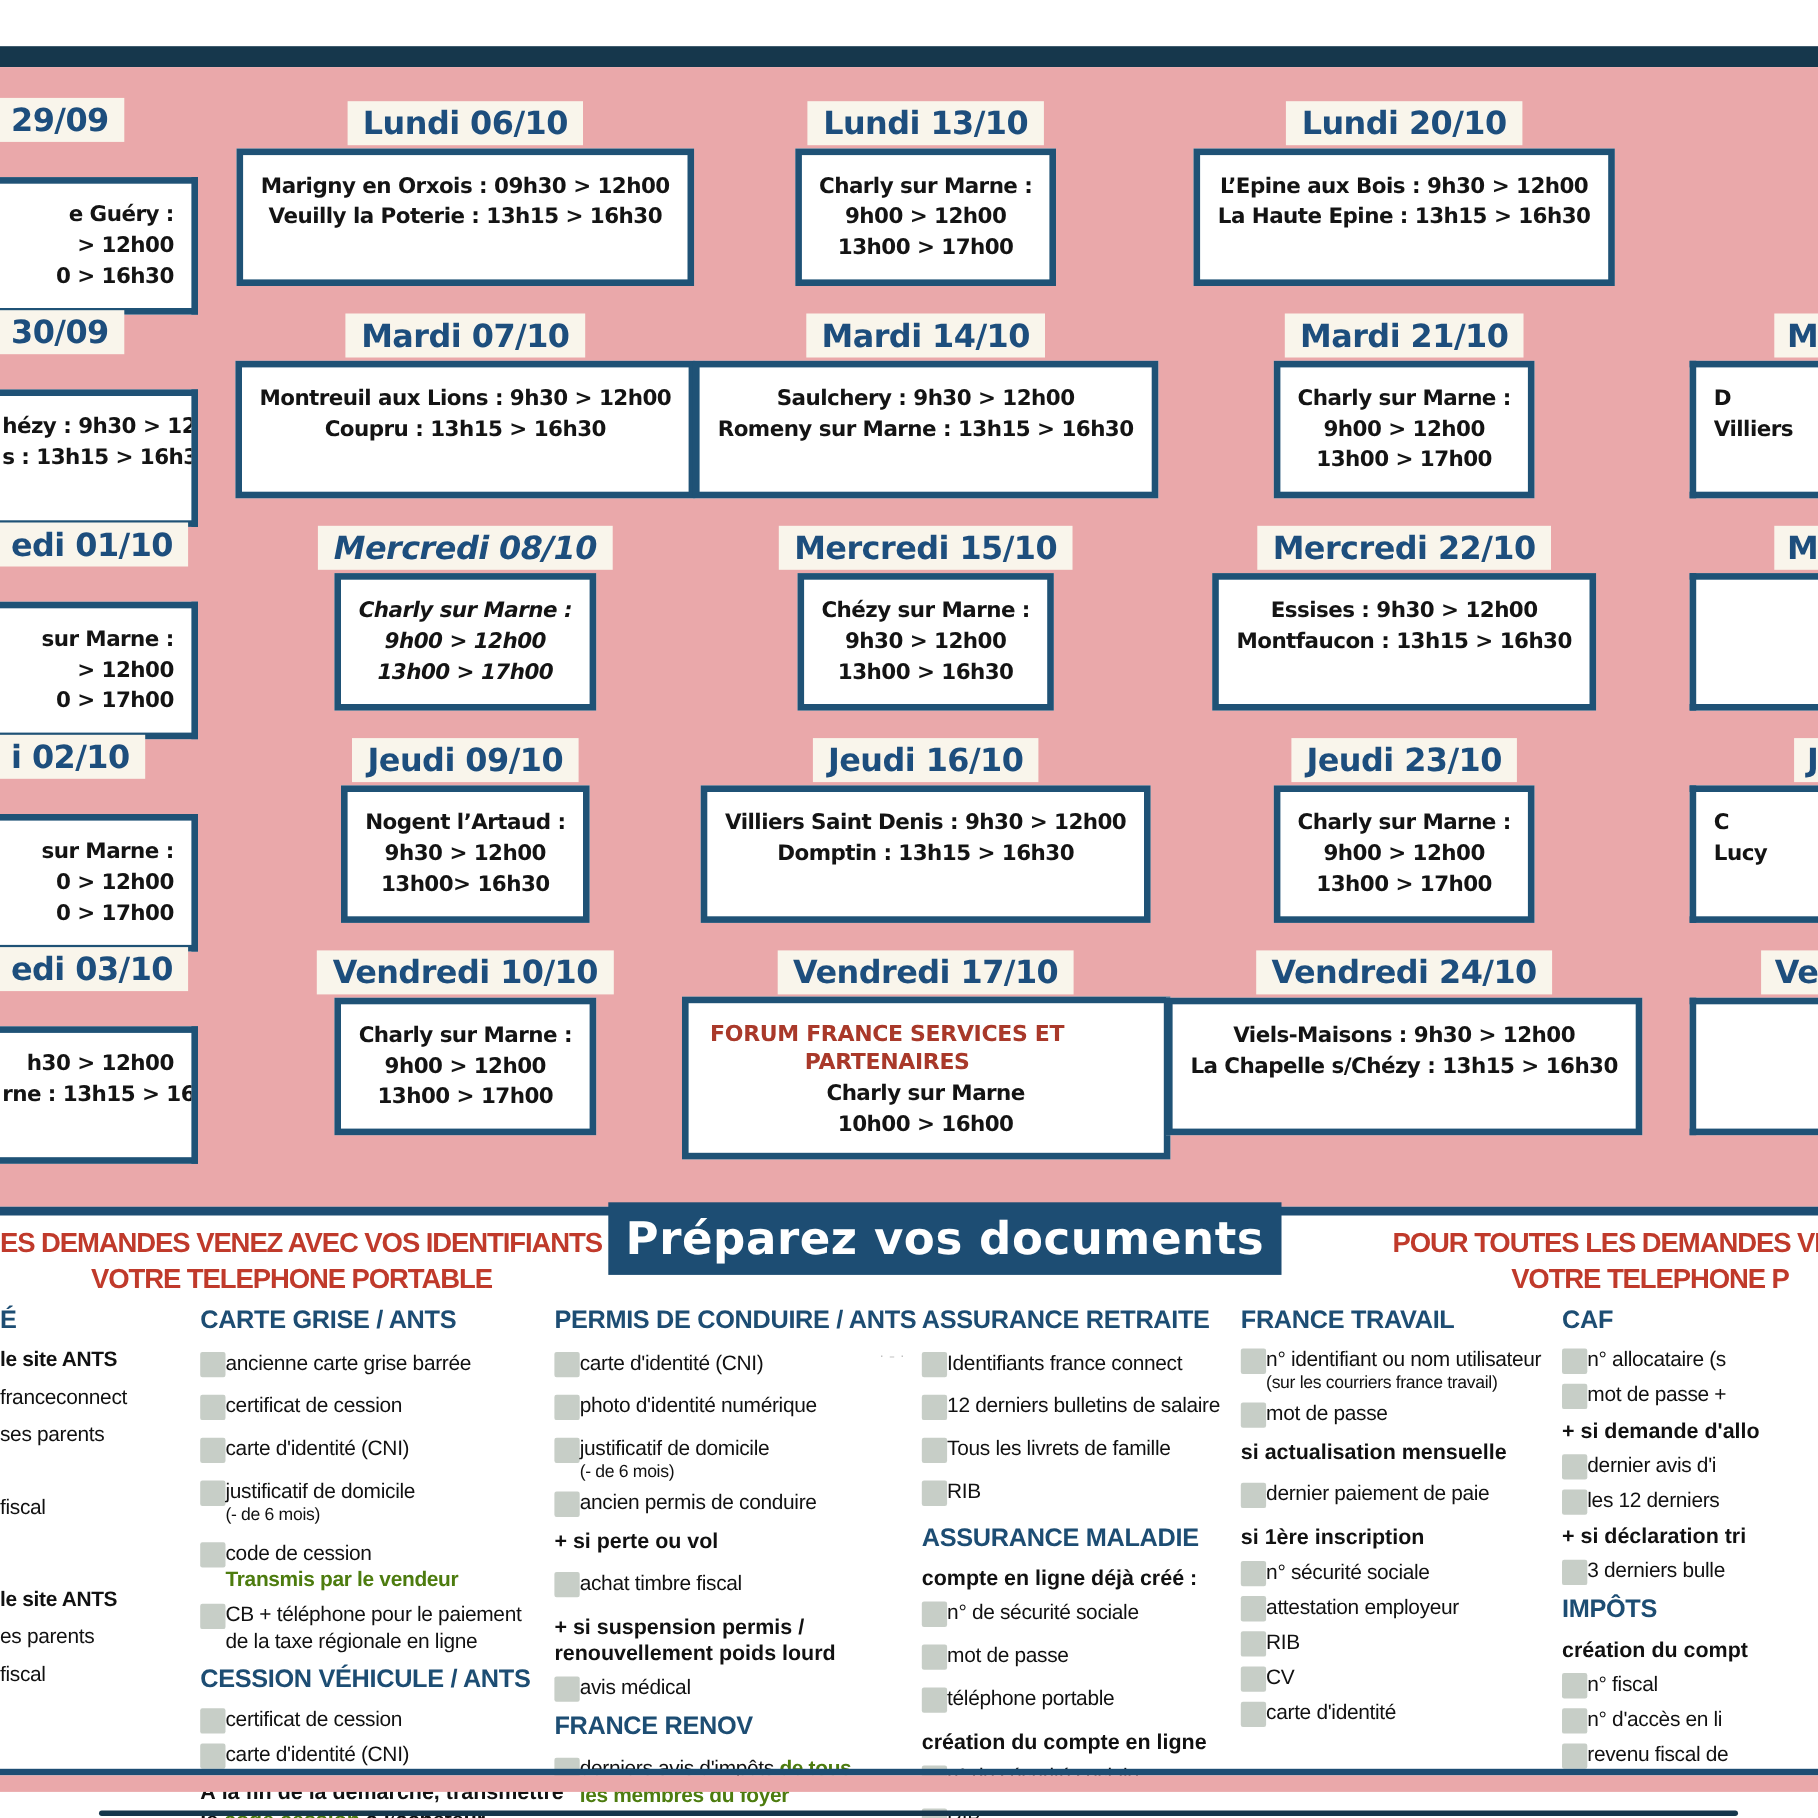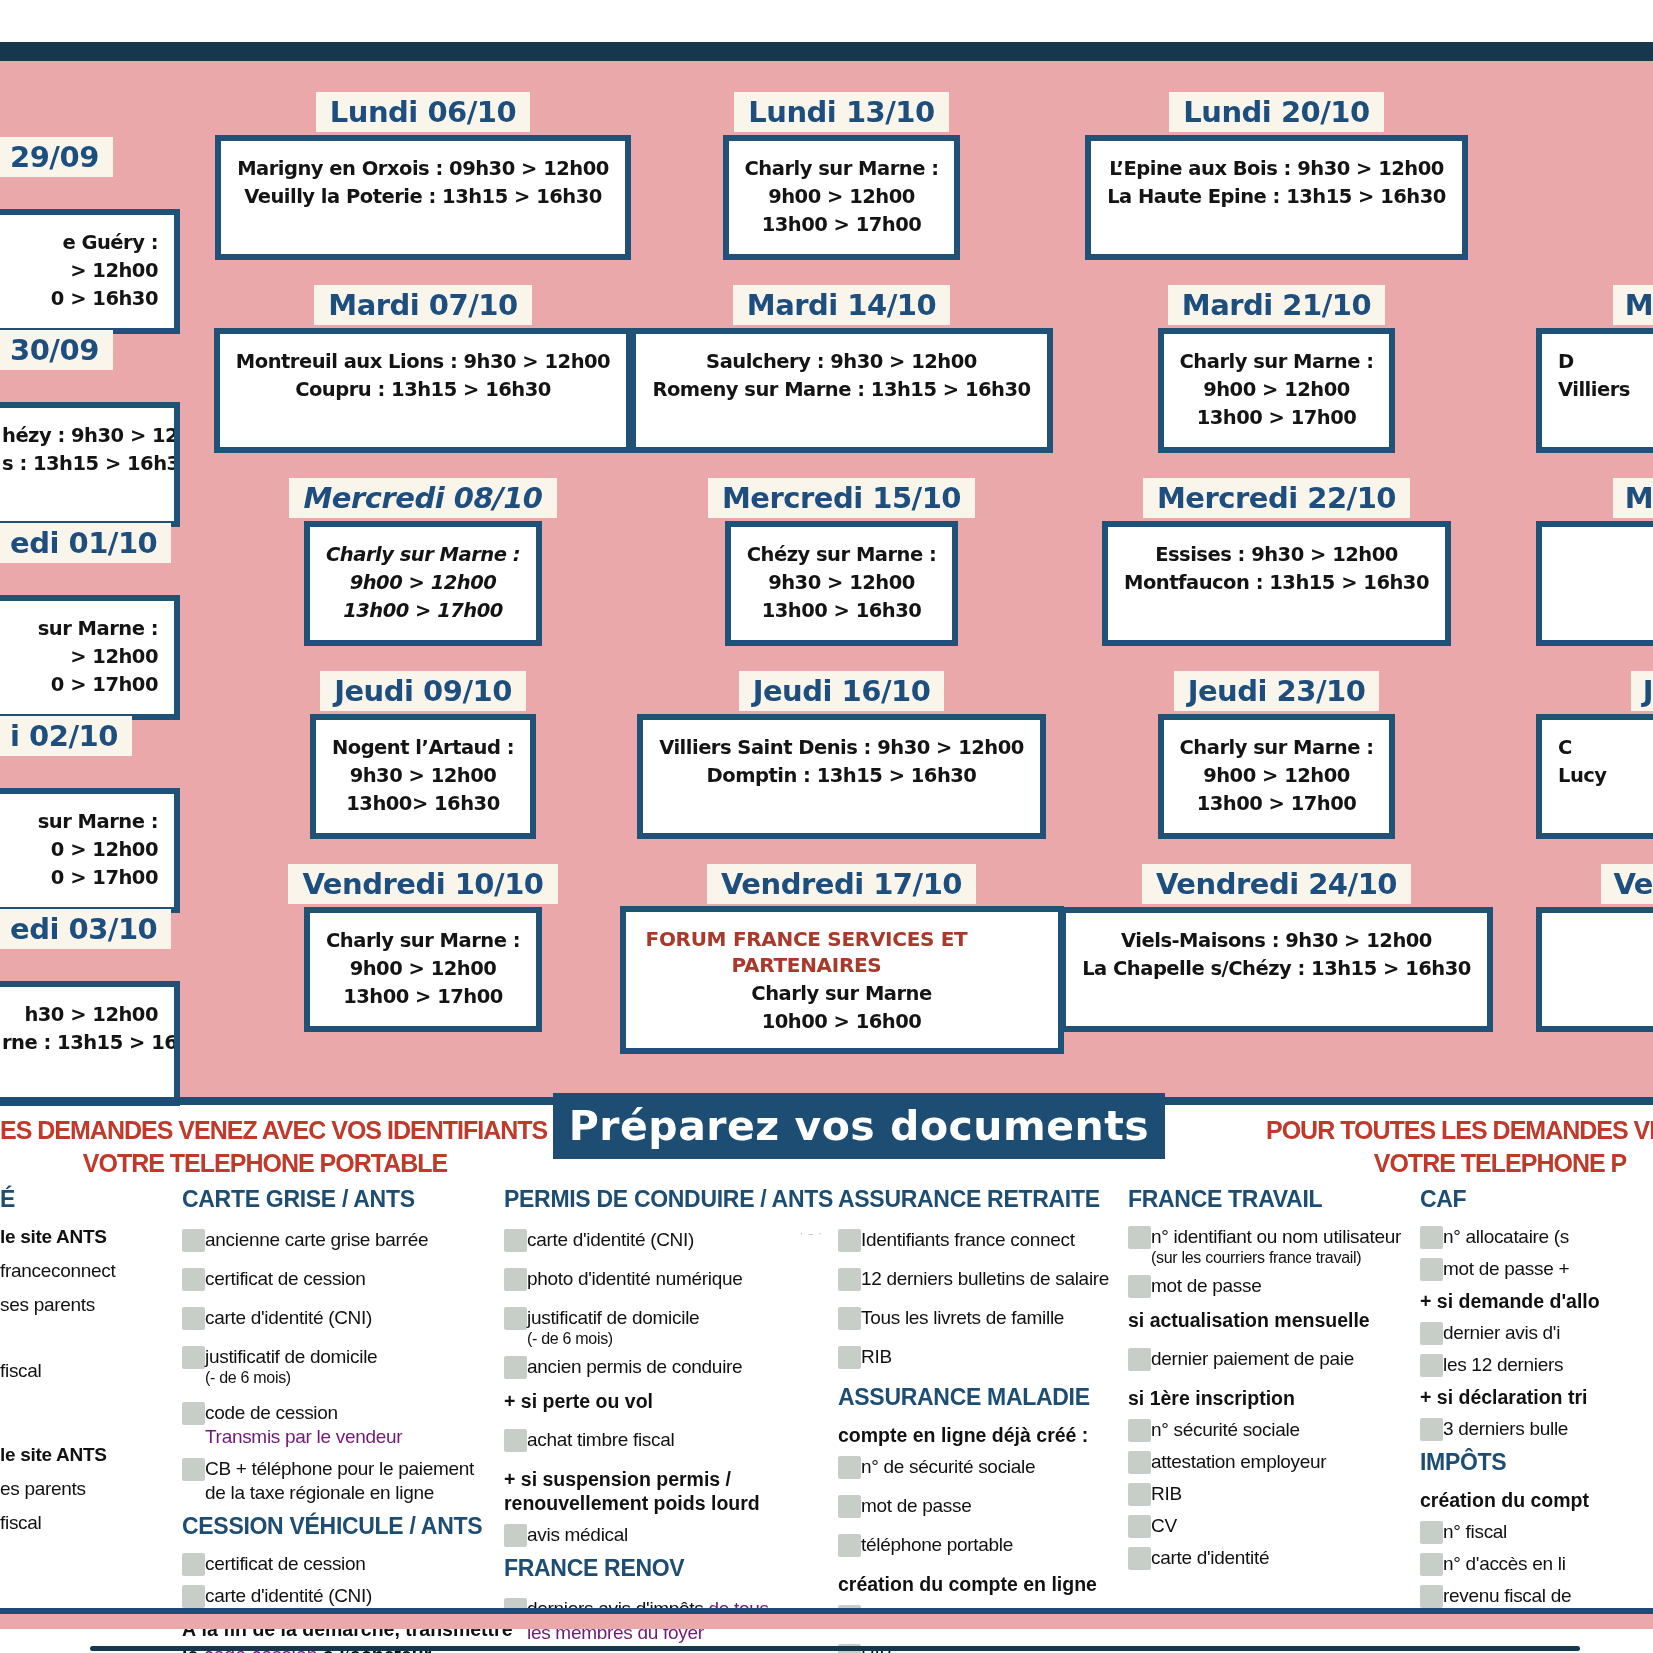--- a/index.html
+++ b/index.html
@@ -14,21 +14,21 @@
   .day-header{height:46px;display:flex;align-items:center;justify-content:center;width:100%;}
   .hl{background:#f9f5eb;color:#1d4e7d;font-weight:bold;font-size:29px;line-height:40px;
       padding:0 14px;letter-spacing:-0.5px;white-space:nowrap;}
   .box{background:#ffffff;border:6px solid #1f5276;min-height:125px;box-sizing:border-box;
        padding:14px 16px;width:max-content;max-width:none;text-align:center;}
   .line{font-size:19.5px;font-weight:bold;color:#141414;line-height:28px;
         letter-spacing:-0.5px;white-space:nowrap;}
   .forum-red{color:#a9392a;font-weight:bold;font-size:20px;line-height:26px;max-width:330px;
              letter-spacing:-0.3px;margin-bottom:2px;}
   .forum{width:444px;}
-  .cut-left .day-header{justify-content:flex-start;margin-top:48px;}
+  .cut-left .day-header{justify-content:flex-start;}
   .cut-left .hl{padding:0 14px 0 10px;}
   .cut-left .box{border-left:none;width:100%;text-align:right;padding-left:2px;overflow:hidden;margin-top:32px;}
   .cut-right .day-header{justify-content:flex-end;}
   .cut-right .hl{padding:0 0 0 12px;}
   .cut-right .box{border-right:none;width:100%;text-align:left;padding-left:16px;overflow:hidden;}
   
   .divider{position:absolute;top:1097px;left:0;width:1653px;height:8px;background:#1d4d73;}
   
   .red-heading{position:absolute;color:#c03a2b;font-family:"Liberation Sans",sans-serif;
                font-weight:bold;font-size:25px;line-height:33px;letter-spacing:-1px;
@@ -47,21 +47,21 @@
   .col-france-travail{left:1128px;width:292px;}
   .col-caf{left:1420px;width:320px;}
   .chk-h{color:#1d4d73;font-size:23px;font-weight:bold;letter-spacing:-0.3px;
          margin:8px 0 12px;white-space:nowrap;}
   .chk-item{display:flex;align-items:flex-start;margin:15px 0;}
   .chk-item.tight{margin:8px 0;}
   .cbox{width:23px;height:23px;background:#c7cec7;flex:none;margin-top:1px;border-radius:2px;}
   .lbl{font-size:19px;line-height:24px;letter-spacing:-0.3px;}
   .lbl div{white-space:nowrap;}
   .sub{font-size:16px;line-height:17px;}
-  .red{color:#701a75;font-weight:normal;}
+  .red{color:#4d7c0f;font-weight:bold;}
   .subhead{font-weight:bold;font-size:19.5px;line-height:24px;margin:10px 0 8px;white-space:nowrap;}
   .subhead.tight{margin:6px 0 4px;}
   .note{font-weight:bold;font-size:19.5px;line-height:26px;margin-top:8px;white-space:nowrap;}
   .plain{font-size:19px;line-height:24px;margin:10px 0;white-space:nowrap;letter-spacing:-0.3px;}
   .plain.b{font-weight:bold;}
   
   .artifact{position:absolute;left:800px;top:1228px;font-size:10px;color:#b3b3b3;
             letter-spacing:1px;}
   .bottom-rule{position:absolute;top:1608px;left:0;width:1653px;height:6px;background:#1d4d73;}
   .bottom-pink{position:absolute;top:1614px;left:0;width:1653px;height:15px;background:#eaa8aa;}

